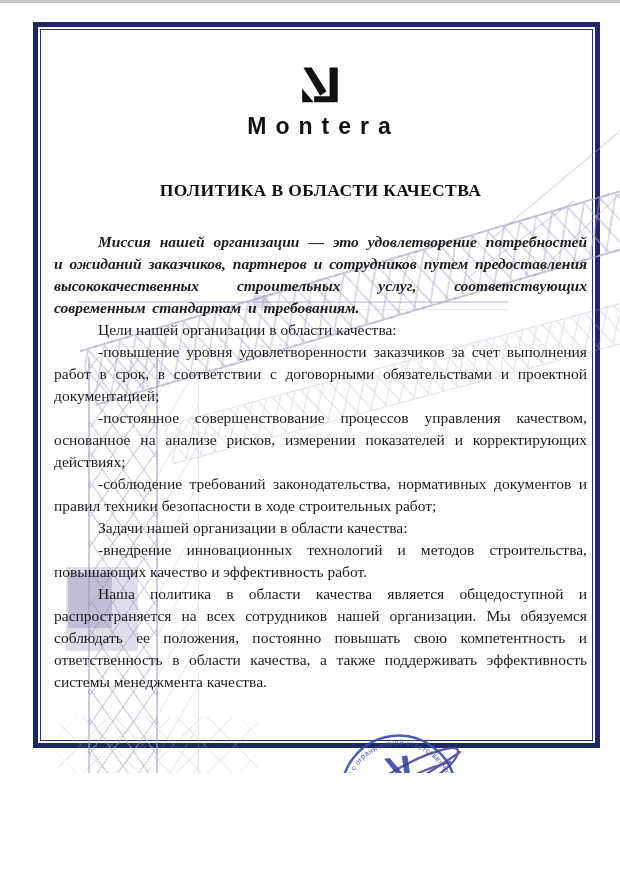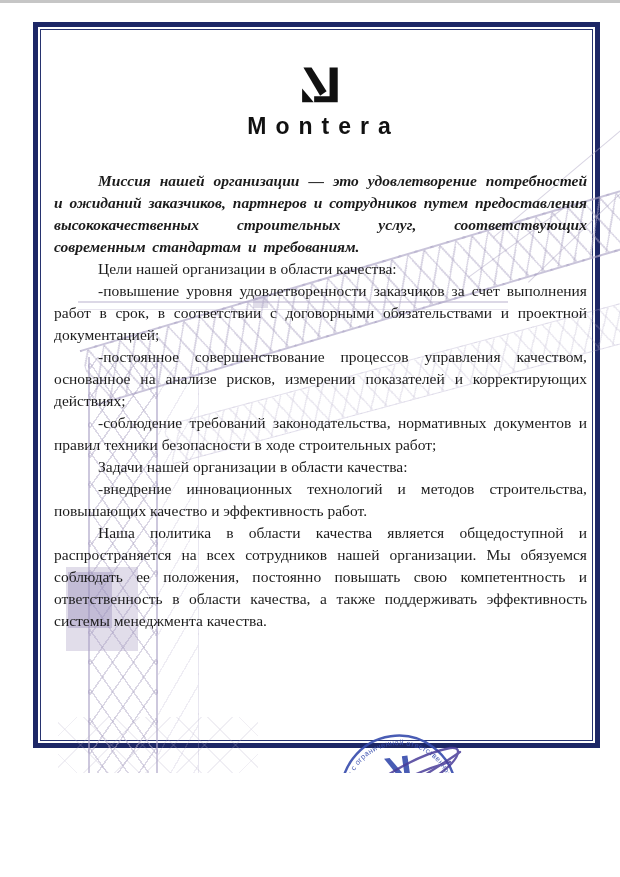--- a/index.html
+++ b/index.html
@@ -99,20 +99,21 @@
 
       <header class="logo-block">
         <svg class="logo-icon" width="60" height="50" viewBox="0 0 70 55" aria-hidden="true">
           <polygon points="45,6 54.5,6 54.5,46.5 27,46.5 27,39.5 45,39.5" fill="#111"></polygon>
           <polygon points="14.5,6 24,6 41.5,33.5 34,39" fill="#111"></polygon>
           <polygon points="13,30.5 26.5,46.5 13,46.5" fill="#111"></polygon>
         </svg>
         <div class="brand">Montera</div>
       </header>
 
+      <h1 class="doc-title">ПОЛИТИКА В ОБЛАСТИ КАЧЕСТВА</h1>
 
       <div class="bodytext">
         <p class="mission">Миссия нашей организации — это удовлетворение потребностей и ожиданий заказчиков, партнеров и сотрудников путем предоставления высококачественных строительных услуг, соответствующих современным стандартам и требованиям.</p>
 
         <section>
           <p class="gap-s">Цели нашей организации в области качества:</p>
           <p>-повышение уровня удовлетворенности заказчиков за счет выполнения работ в срок, в соответствии с договорными обязательствами и проектной документацией;</p>
           <p>-постоянное совершенствование процессов управления качеством, основанное на анализе рисков, измерении показателей и корректирующих действиях;</p>
           <p>-соблюдение требований законодательства, нормативных документов и правил техники безопасности в ходе строительных работ;</p>
         </section>

